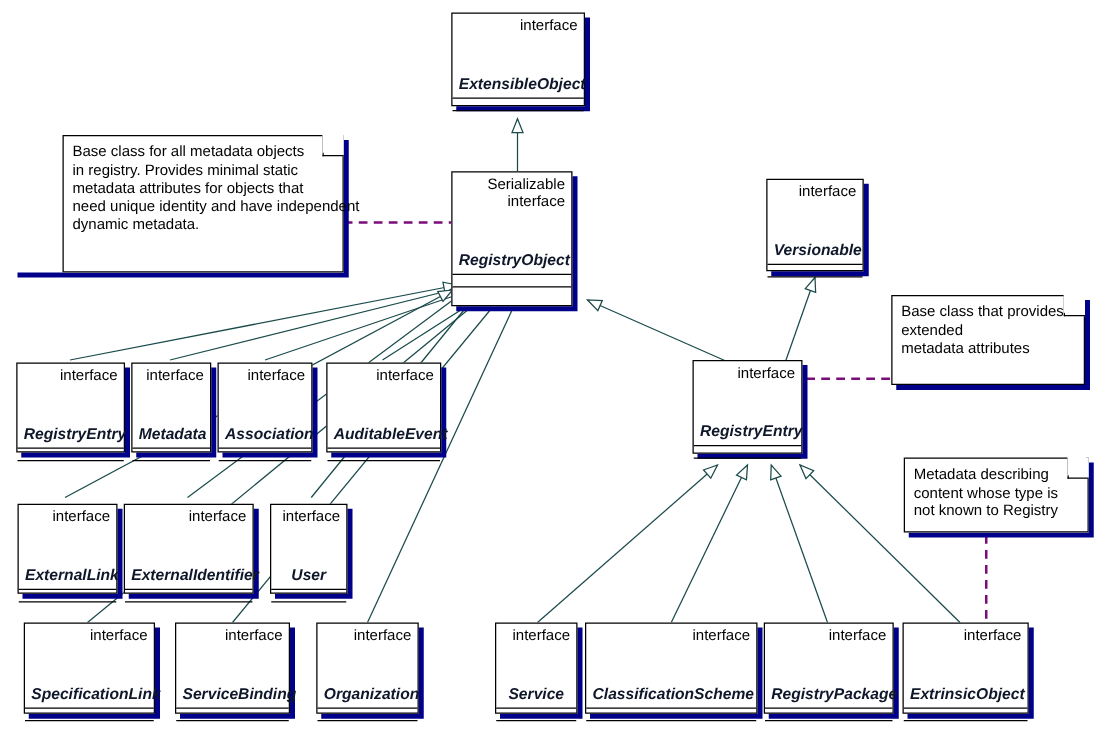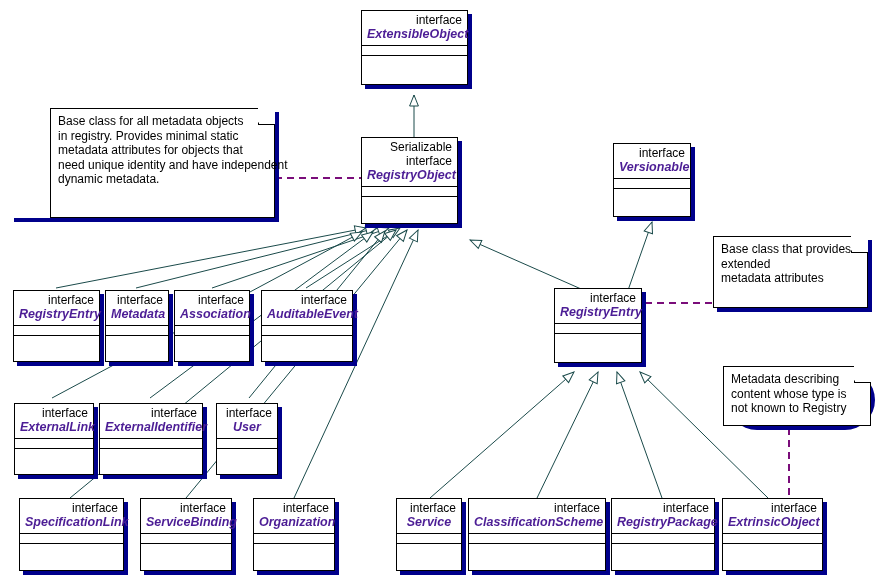--- a/index.html
+++ b/index.html
@@ -27,22 +27,23 @@
     color:#000000;
     white-space:nowrap;
     text-align:right;
   }
   .cname{
     display:block;
     font-size:12.5px;
     line-height:15px;
     font-weight:bold;
     font-style:italic;
-    color:#4c1d95;
+    color:#0f172a;
     white-space:nowrap;
+    margin-top:33px;
   }
   .uml-attrs{height:9px;border-bottom:1px solid #000000;}
   .uml-ops{height:100%;}
 
   .note{
     position:absolute;
     background:#ffffff;
     box-shadow:4px 4px 0 0 #00008b;
     box-sizing:border-box;
     z-index:6;
@@ -122,21 +123,21 @@
 
   <div class="uml-class" style="left:361px;top:10px;width:107px;height:75px;">
     <div class="uml-head">
       <span class="stereo">interface</span>
       <span class="cname">ExtensibleObject</span>
     </div>
     <div class="uml-attrs"></div>
     <div class="uml-ops"></div>
   </div>
 
-  <div class="uml-class" style="left:361px;top:137px;width:97px;height:87px;">
+  <div class="uml-class" style="left:361px;top:137px;width:97px;height:108px;">
     <div class="uml-head">
       <span class="stereo">Serializable</span>
       <span class="stereo">interface</span>
       <span class="cname">RegistryObject</span>
     </div>
     <div class="uml-attrs"></div>
     <div class="uml-ops"></div>
   </div>
 
   <div class="uml-class" style="left:613px;top:143px;width:78px;height:74px;">
@@ -296,21 +297,21 @@
 
   <div class="note" style="left:713px;top:236px;width:155px;height:72px;">
     <div class="note-inner">
       <span class="note-fold"></span>
       <span class="note-line">Base class that provides</span>
       <span class="note-line">extended</span>
       <span class="note-line">metadata attributes</span>
     </div>
   </div>
 
-  <div class="note" style="left:723px;top:366px;width:148px;height:60px;border-radius:30px;">
+  <div class="note" style="left:723px;top:366px;width:148px;height:60px;">
     <div class="note-inner">
       <span class="note-fold"></span>
       <span class="note-line">Metadata describing</span>
       <span class="note-line">content whose type is</span>
       <span class="note-line">not known to Registry</span>
     </div>
   </div>
 
 </div>
 

